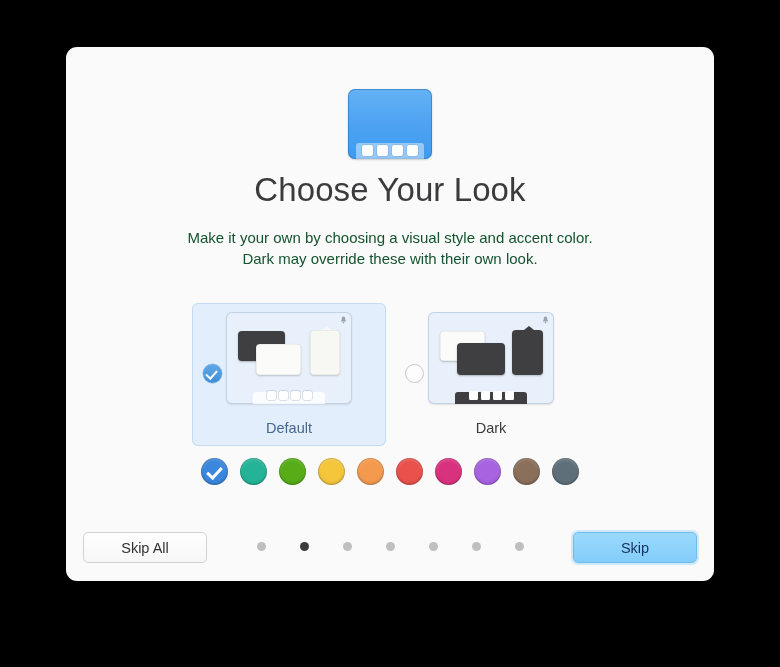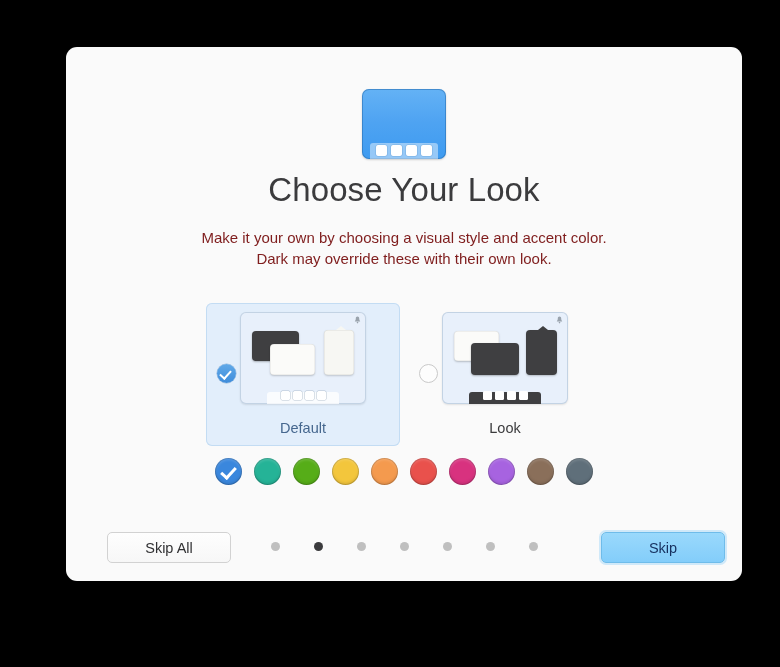--- a/index.html
+++ b/index.html
@@ -24,21 +24,20 @@
   .window {
     position: absolute;
     left: 66px;
     top: 47px;
     width: 648px;
     height: 534px;
     background: #fafafa;
     border-radius: 11px;
     box-shadow: 0 0 0 0.5px rgba(0,0,0,0.25);
     overflow: hidden;
-    padding-left: 28px;
   }
 
   
   .hero-icon-wrap {
     position: absolute;
     left: 0;
     right: 0;
     top: 42px;
     display: flex;
     justify-content: center;
@@ -87,21 +86,21 @@
     letter-spacing: 0.1px;
     color: #3b3b3d;
   }
   .subtitle {
     position: absolute;
     left: 0; right: 0;
     top: 180px;
     text-align: center;
     font-size: 15px;
     line-height: 21px;
-    color: #7f1d1d;
+    color: #14532d;
     font-weight: 400;
   }
   .subtitle div { white-space: nowrap; }
 
   
   .themes {
     position: absolute;
     top: 256px;
     left: 0; right: 0;
     display: flex;
@@ -312,21 +311,20 @@
     align-items: center;
     justify-content: center;
     cursor: default;
     user-select: none;
   }
   .btn-skip {
     left: 17px;
     background: linear-gradient(180deg, #fefefe 0%, #f7f7f7 100%);
     border: 1px solid #d2d2d2;
     color: #313133;
-    margin-left: 24px;
   }
   .btn-next {
     right: 17px;
     background: linear-gradient(180deg, #9ad9fc 0%, #83cdfa 100%);
     border: 1px solid #6fbcea;
     color: #16305f;
     box-shadow: 0 0 0 2px rgba(130,200,245,0.35);
   }
   .dots {
     position: absolute;
@@ -405,21 +403,21 @@
           <div class="win-back"></div>
           <div class="win-front"></div>
           <div class="win-side"></div>
           <div class="pv-dock">
             <span></span>
             <span></span>
             <span></span>
             <span></span>
           </div>
         </div>
-        <div class="theme-label">Look</div>
+        <div class="theme-label">Dark</div>
       </div>
 
     </div>
 
     <div class="accents" id="accents">
         <div class="accent on" style="background: rgb(58, 135, 221);"></div>
         <div class="accent" style="background: rgb(37, 179, 151);"></div>
         <div class="accent" style="background: rgb(86, 173, 24);"></div>
         <div class="accent" style="background: rgb(243, 198, 60);"></div>
         <div class="accent" style="background: rgb(244, 154, 78);"></div>

